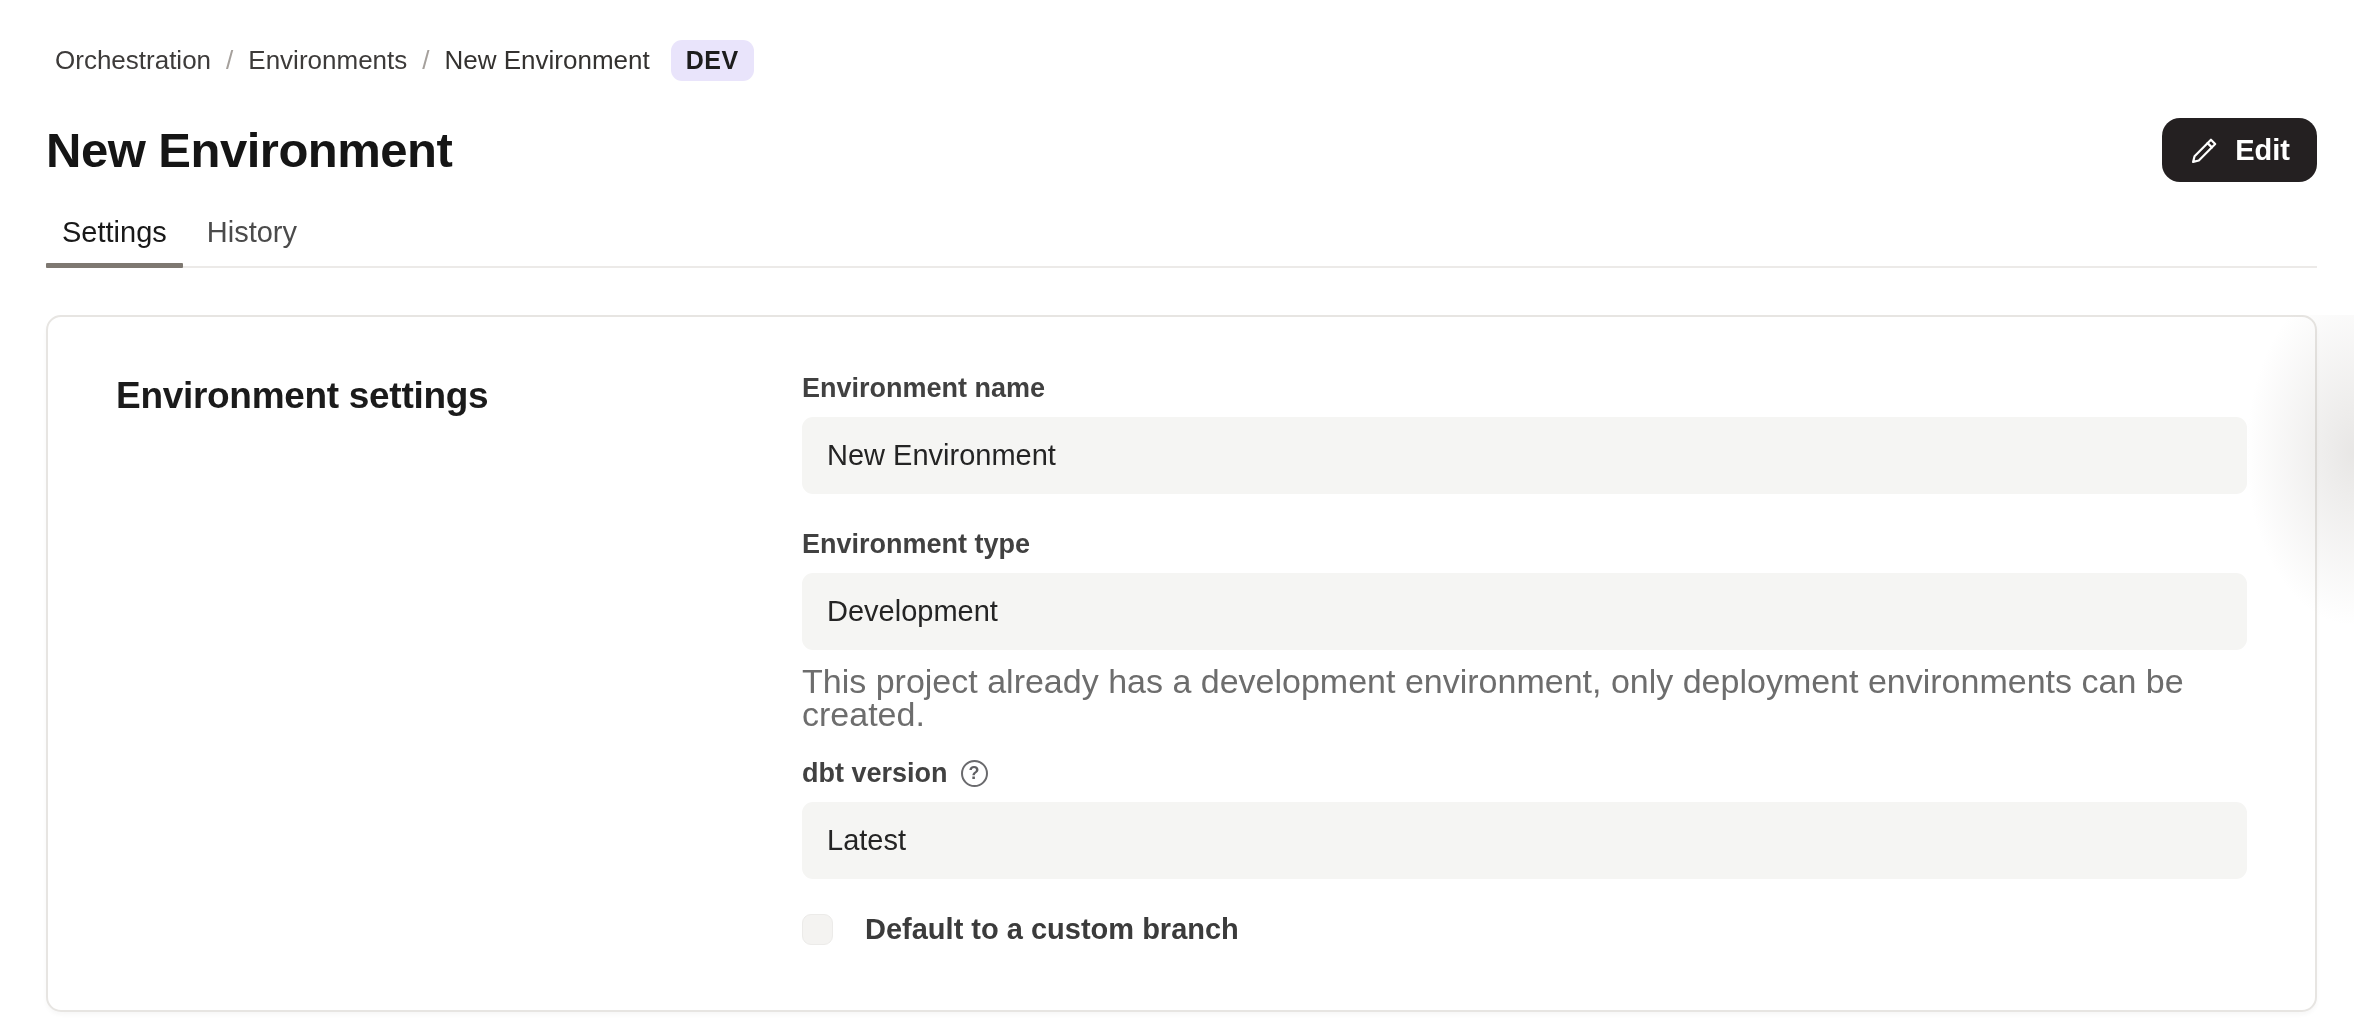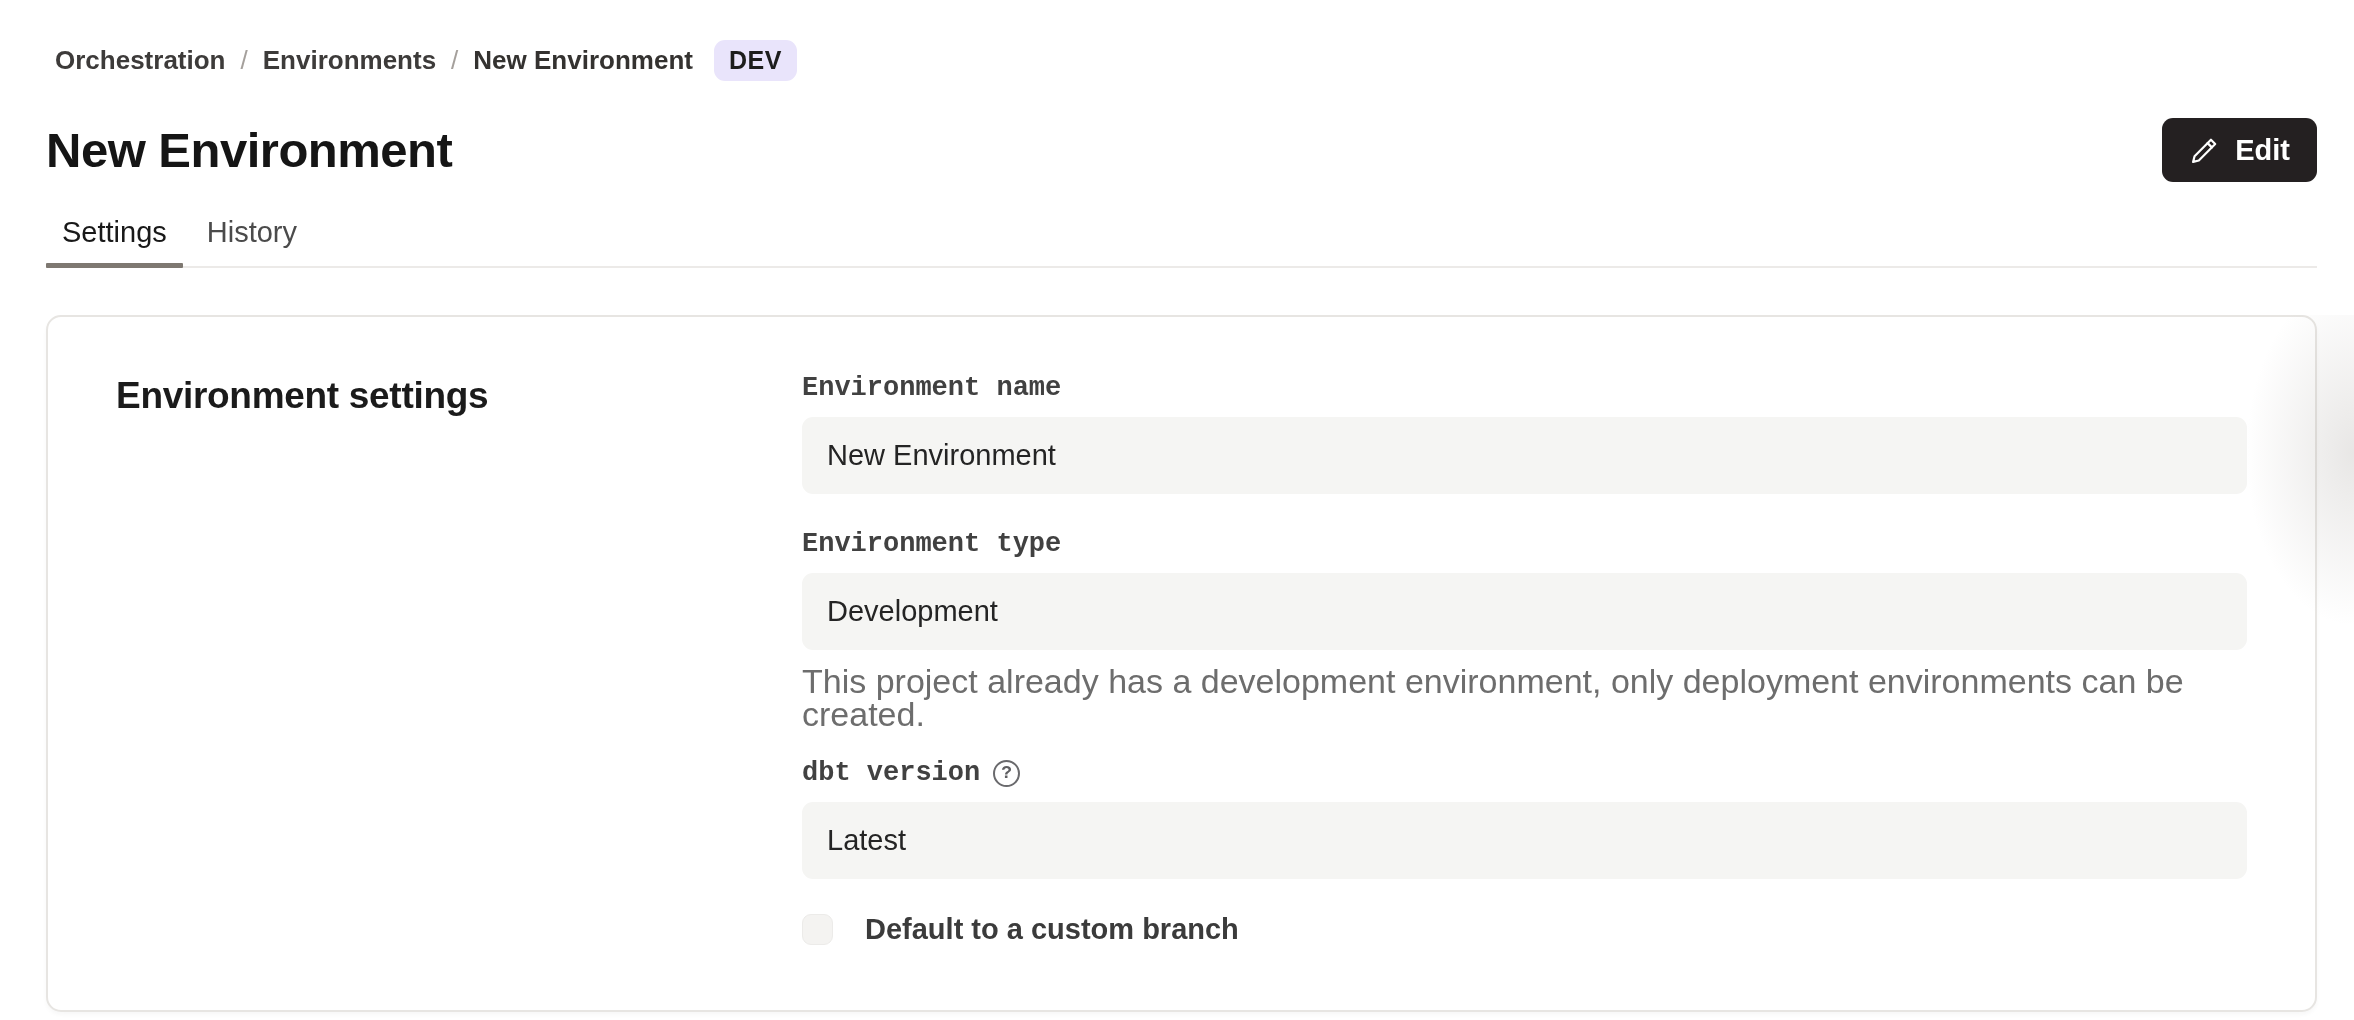--- a/index.html
+++ b/index.html
@@ -28,21 +28,21 @@
 
   
   .breadcrumb {
     display: flex;
     align-items: center;
     gap: 15px;
     padding-left: 9px;
     font-size: 26px;
     height: 44px;
   }
-  .crumb { color: #3d3b3a; font-weight: 700; cursor: pointer; }
+  .crumb { color: #3d3b3a; font-weight: 400; cursor: pointer; }
   .crumb.current { color: #343230; cursor: default; }
   .sep { color: #a5a09c; font-weight: 400; }
   .badge {
     margin-left: 6px;
     background: var(--badge_bg);
     color: var(--badge_text);
     font-weight: 700;
     font-size: 25px;
     padding: 6px 15px;
     border-radius: 11px;
@@ -66,21 +66,21 @@
   }
   .edit-btn {
     display: flex;
     align-items: center;
     gap: 15px;
     height: 64px;
     padding: 4px 27px;
     background: var(--button_bg);
     color: var(--button_text);
     border: none;
-    border-radius: 11px;
+    border-radius: 18px;
     font-family: "Liberation Sans", sans-serif;
     font-size: 29px;
     font-weight: 700;
     cursor: pointer;
   }
   .edit-btn svg { display: block; }
 
   
   .tabs {
     margin-top: 28px;
@@ -136,21 +136,21 @@
   .section-title {
     margin: 4px 0 0;
     font-size: 37px;
     font-weight: 700;
     color: #1b1b1b;
     letter-spacing: -0.3px;
   }
 
   
   .field { margin-bottom: 33px; }
-  .label-row { display: flex; align-items: center; gap: 13px; margin-bottom: 12px; font-family: Liberation Mono, monospace; }
+  .label-row { display: flex; align-items: center; gap: 13px; margin-bottom: 12px; }
   .flabel {
     display: block;
     font-size: 27px;
     font-weight: 700;
     color: #414141;
     line-height: 34px;
   }
   .help-icon {
     width: 27px; height: 27px;
     border: 2px solid #6a6a6d;

